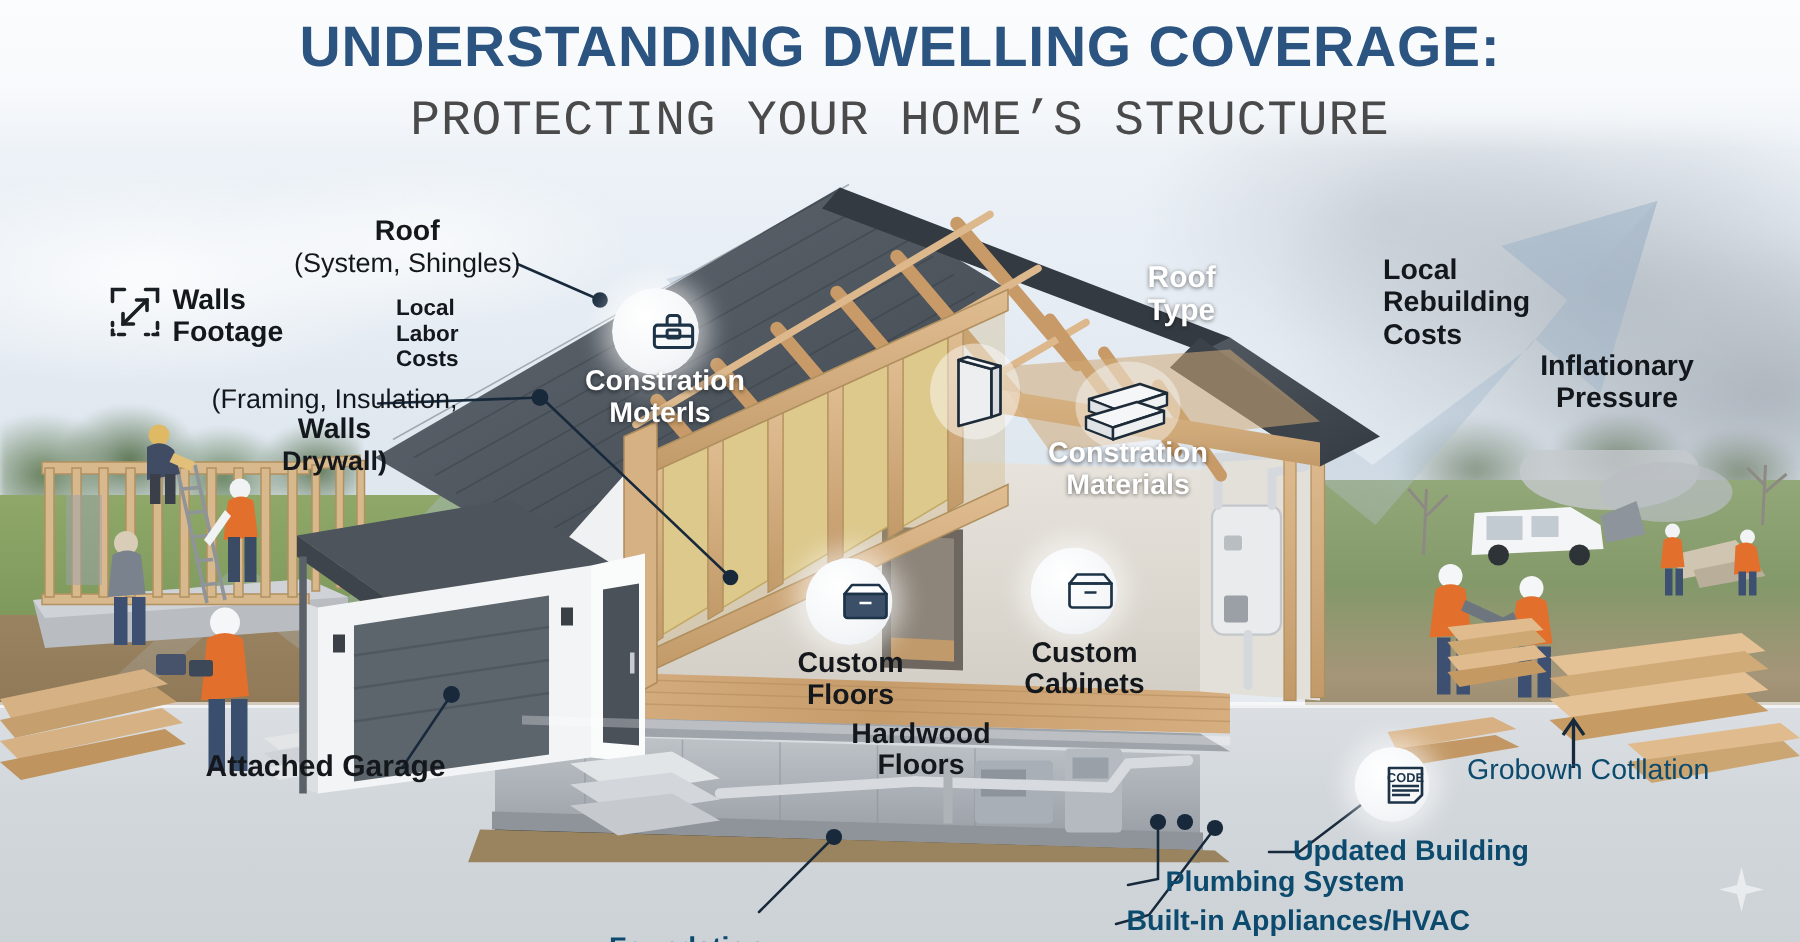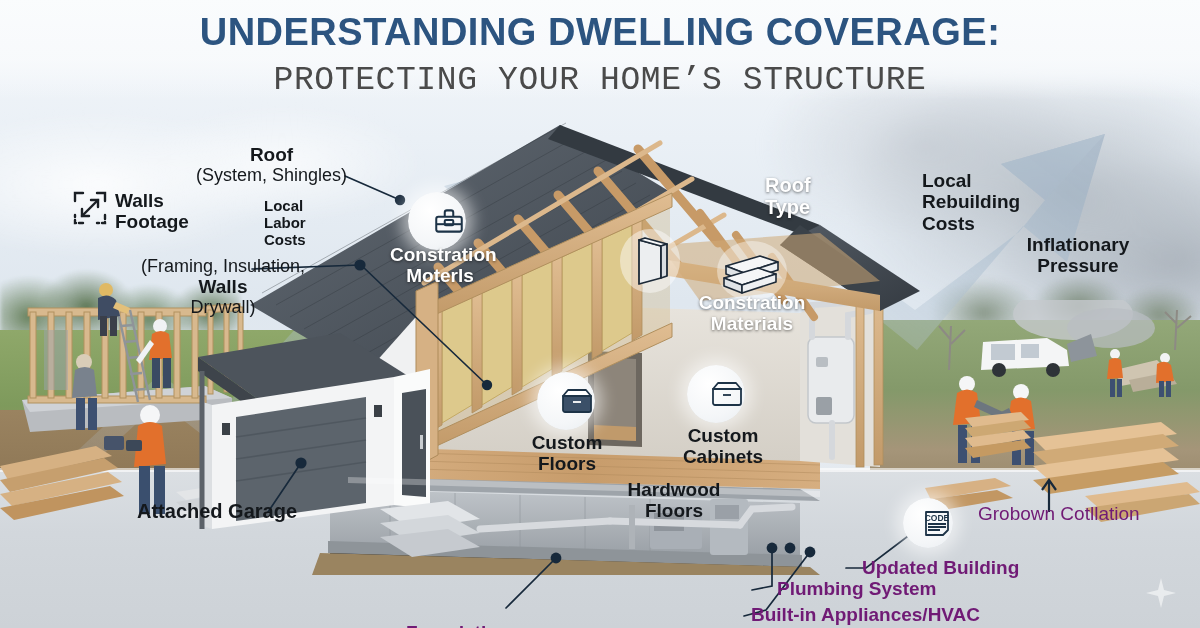--- a/index.html
+++ b/index.html
@@ -60,21 +60,21 @@
   
   .bigarrow { position:absolute; z-index:5; opacity:.55; }
 
   
   .house { position:absolute; left:180px; top:105px; width:790px; height:470px; z-index:20; }
 
   
   .lbl { position:absolute; z-index:50; line-height:1.12;
          font-family:"Liberation Sans", sans-serif; }
   .lbl-dark  { color:#14181c; font-weight:bold; }
-  .lbl-navy  { color:#701a75; font-weight:bold; }
+  .lbl-navy  { color:#0c4a6e; font-weight:bold; }
   .lbl-white { color:#ffffff; font-weight:bold; text-shadow:0 1px 3px rgba(0,0,0,.55); }
 
   
   .conn { position:absolute; inset:0; z-index:45; pointer-events:none; }
 
   
   .icbubble { position:absolute; z-index:48; border-radius:50%;
               background:radial-gradient(circle at 38% 32%, #ffffff 0%, #f4f6f8 62%, #e9edf1 100%);
               box-shadow:0 0 16px 7px rgba(255,255,255,.55);
               display:flex; align-items:center; justify-content:flex-end; }
@@ -590,21 +590,21 @@
 
   <div class="lbl lbl-dark" style="left:264px; top:198px; font-size:15px;">
     <div>Local</div>
     <div>Labor</div>
     <div>Costs</div>
   </div>
 
   <div class="lbl lbl-dark" style="left:128px; top:256px; font-size:19px; text-align:center; width:190px;">
     <div style="font-size:18px; font-weight:normal;">(Framing, Insulation,</div>
     <div>Walls</div>
-    <div style="font-size:18px; font-weight:normal;">Drywall)</div>
+    <div style="font-size:18px; font-weight:bold;">Drywall)</div>
   </div>
 
   <div class="lbl lbl-white" style="left:390px; top:244px; font-size:19px; text-align:center; width:100px;">
     <div>Constration</div>
     <div>Moterls</div>
   </div>
 
   <div class="lbl lbl-white" style="left:765px; top:174px; font-size:20px;">
     <div>Roof</div>
     <div>Type</div>
@@ -629,21 +629,21 @@
   <div class="lbl lbl-dark" style="left:525px; top:432px; font-size:19px; text-align:center; width:84px;">
     <div>Custom</div>
     <div>Floors</div>
   </div>
 
   <div class="lbl lbl-dark" style="left:673px; top:425px; font-size:19px; text-align:center; width:100px;">
     <div>Custom</div>
     <div>Cabinets</div>
   </div>
 
-  <div class="lbl lbl-dark" style="left:624px; top:479px; font-size:19px; text-align:center; width:100px;">
+  <div class="lbl lbl-dark" style="left:564px; top:479px; font-size:19px; text-align:center; width:100px;">
     <div>Hardwood</div>
     <div>Floors</div>
   </div>
 
   <div class="lbl lbl-dark" style="left:137px; top:500px; font-size:20px;">Attached Garage</div>
 
   <div class="lbl lbl-navy" style="left:406px; top:622px; font-size:19px;">Foundation</div>
 
   <div class="lbl lbl-navy" style="left:862px; top:557px; font-size:19px;">Updated Building</div>
 

